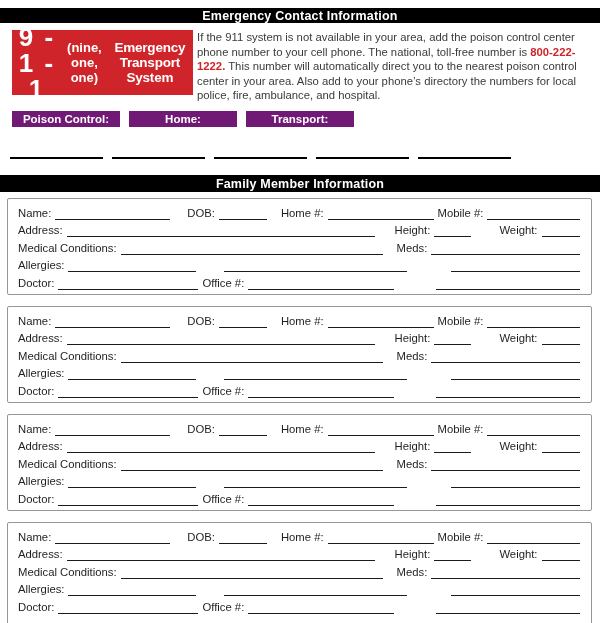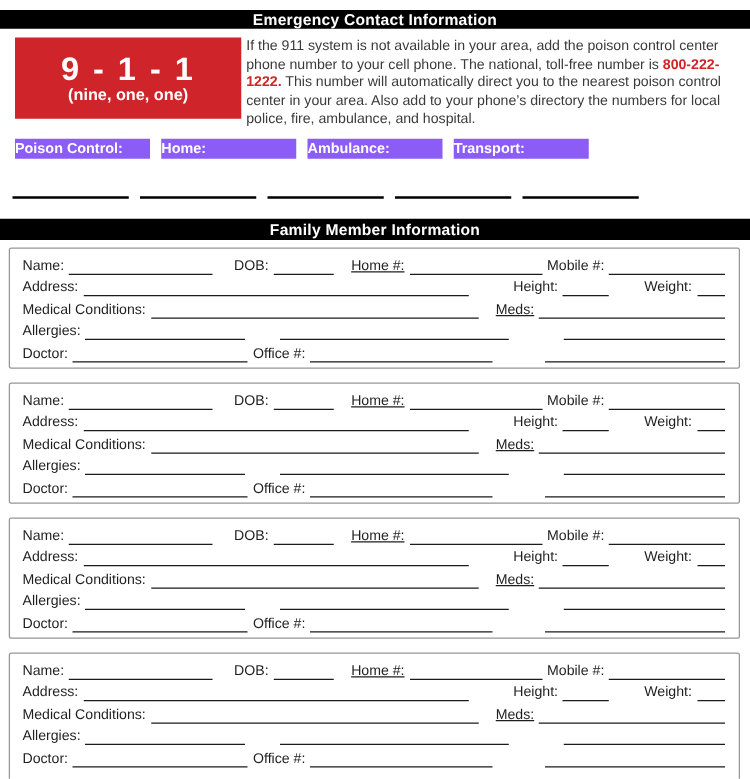--- a/index.html
+++ b/index.html
@@ -21,37 +21,37 @@
     font-weight: bold; font-size: 12.5px; letter-spacing: .2px;
   }
   #header-bar { top: 8px; height: 15px; }
   #family-bar { top: 175px; height: 17px; }
 
   
   #intro-row { position: absolute; top: 30px; left: 12px; width: 580px; display: flex; }
   #red-box {
     width: 181px; height: 65px; flex: 0 0 181px;
     background: #cf2429; color: #fff;
-    display: flex; flex-direction: column; align-items: center; justify-content: center;
+    display: flex; flex-direction: row; align-items: center; justify-content: center;
     text-align: center; font-weight: bold;
   }
   #red-box .code { font-size: 26px; letter-spacing: 2px; line-height: 26px; }
   #red-box .words { font-size: 13px; line-height: 15px; }
   #red-box .caption { font-size: 13.5px; letter-spacing: -0.2px; line-height: 15px; }
   #intro-paragraph {
     margin-left: 4px; width: 398px;
     font-size: 11.3px; line-height: 14.6px; color: #3a3a3a;
   }
   #intro-paragraph .phone { color: #cf2429; font-weight: bold; }
 
   
   #contact-bars { position: absolute; top: 111px; left: 12px; display: flex; gap: 9px; }
   .contact-bar {
-    width: 108px; height: 16px; background: #8b5cf6; color: #fff;
-    display: flex; align-items: center; 
+    width: 108px; height: 16px; background: #701a75; color: #fff;
+    display: flex; align-items: center; justify-content: center;
     font-weight: bold; font-size: 11.5px;
   }
   #contact-lines { position: absolute; top: 143px; left: 10px; display: flex; gap: 9px; }
   .contact-line { width: 93px; height: 16px; border-bottom: 2px solid #000; }
 
   
   #members { position: absolute; top: 198px; left: 7px; width: 585px; }
   .member {
     width: 585px; height: 97px;
     border: 1px solid #969696; border-radius: 2px;
@@ -62,50 +62,48 @@
   .member:last-child { height: 104px; margin-bottom: 0; }
   .frow { display: flex; align-items: flex-end; height: 17.6px; }
   .flabel { white-space: nowrap; line-height: 14px; }
   .ln { display: inline-block; height: 13px; border-bottom: 1px solid #1b1b1b; margin-left: 4px; }
   .ln.fill { flex: 1 1 auto; }
   .w115 { width: 115px; } .w48 { width: 48px; } .w106 { width: 106px; }
   .w308 { width: 308px; } .w37 { width: 37px; }
   .w262 { width: 262px; }
   .w128 { width: 128px; } .w183 { width: 183px; }
   .w140 { width: 140px; } .w146 { width: 146px; }
-  .ml30 { margin-left: 17px; } .ml14 { margin-left: 14px; text-decoration: underline; } .ml18 { margin-left: 36px; }
+  .ml30 { margin-left: 17px; } .ml14 { margin-left: 14px; } .ml18 { margin-left: 20px; }
   .ml16 { margin-left: 28px; } .ml44 { margin-left: 44px; } .ml42 { margin-left: 42px; }
   .ml4 { margin-left: 4px; }
 </style>
 </head>
 <body>
 
 <div id="header-bar" class="section-bar">
   <span>Emergency Contact Information</span>
 </div>
 
 <div id="intro-row">
   <div id="red-box">
     <div class="code">9 - 1 - 1</div>
     <div class="words">(nine, one, one)</div>
+    <div class="caption">Emergency Transport System</div>
   </div>
   <div id="intro-paragraph"><span>If the 911 system is not available in your area, add the poison control center phone number to your cell phone. The national, toll-free number is </span><span class="phone">800-222-1222.</span><span> This number will automatically direct you to the nearest poison control center in your area. Also add to your phone’s directory the numbers for local police, fire, ambulance, and hospital.</span></div>
 </div>
 
 <div id="contact-bars">
   <div class="contact-bar">
       <span>Poison Control:</span>
     </div>
   <div class="contact-bar">
       <span>Home:</span>
     </div>
   <div class="contact-bar">
-      <span>Ambulance:</span>
-    </div>
-  <div class="contact-bar">
       <span>Transport:</span>
     </div>
 </div>
 
 <div id="contact-lines">
   <div class="contact-line"></div>
   <div class="contact-line"></div>
   <div class="contact-line"></div>
   <div class="contact-line"></div>
   <div class="contact-line"></div>

